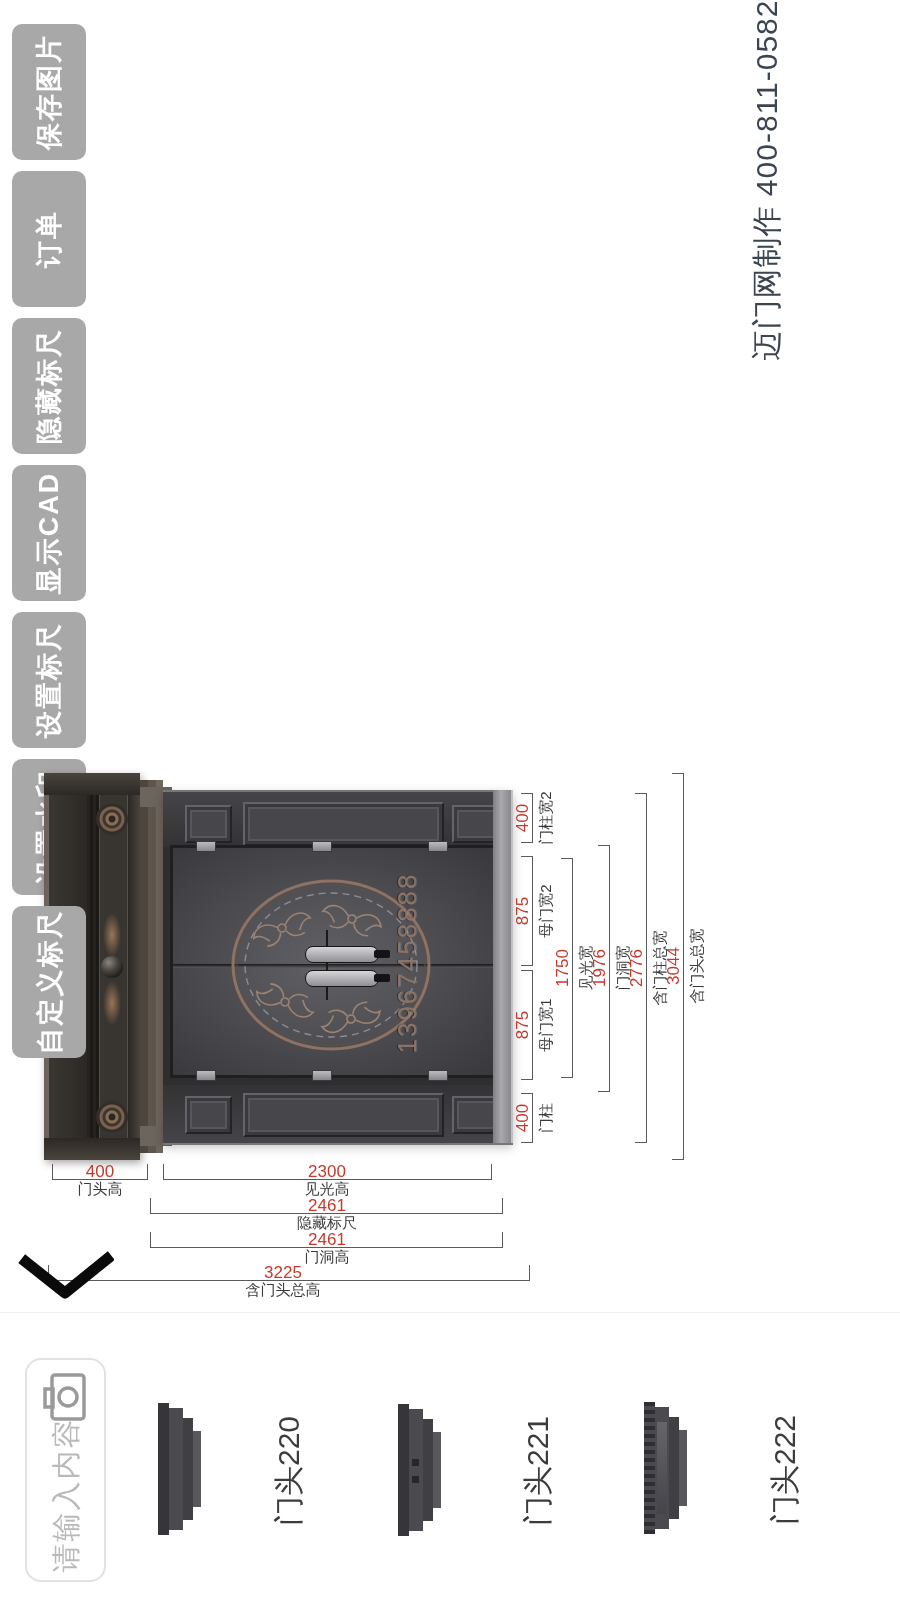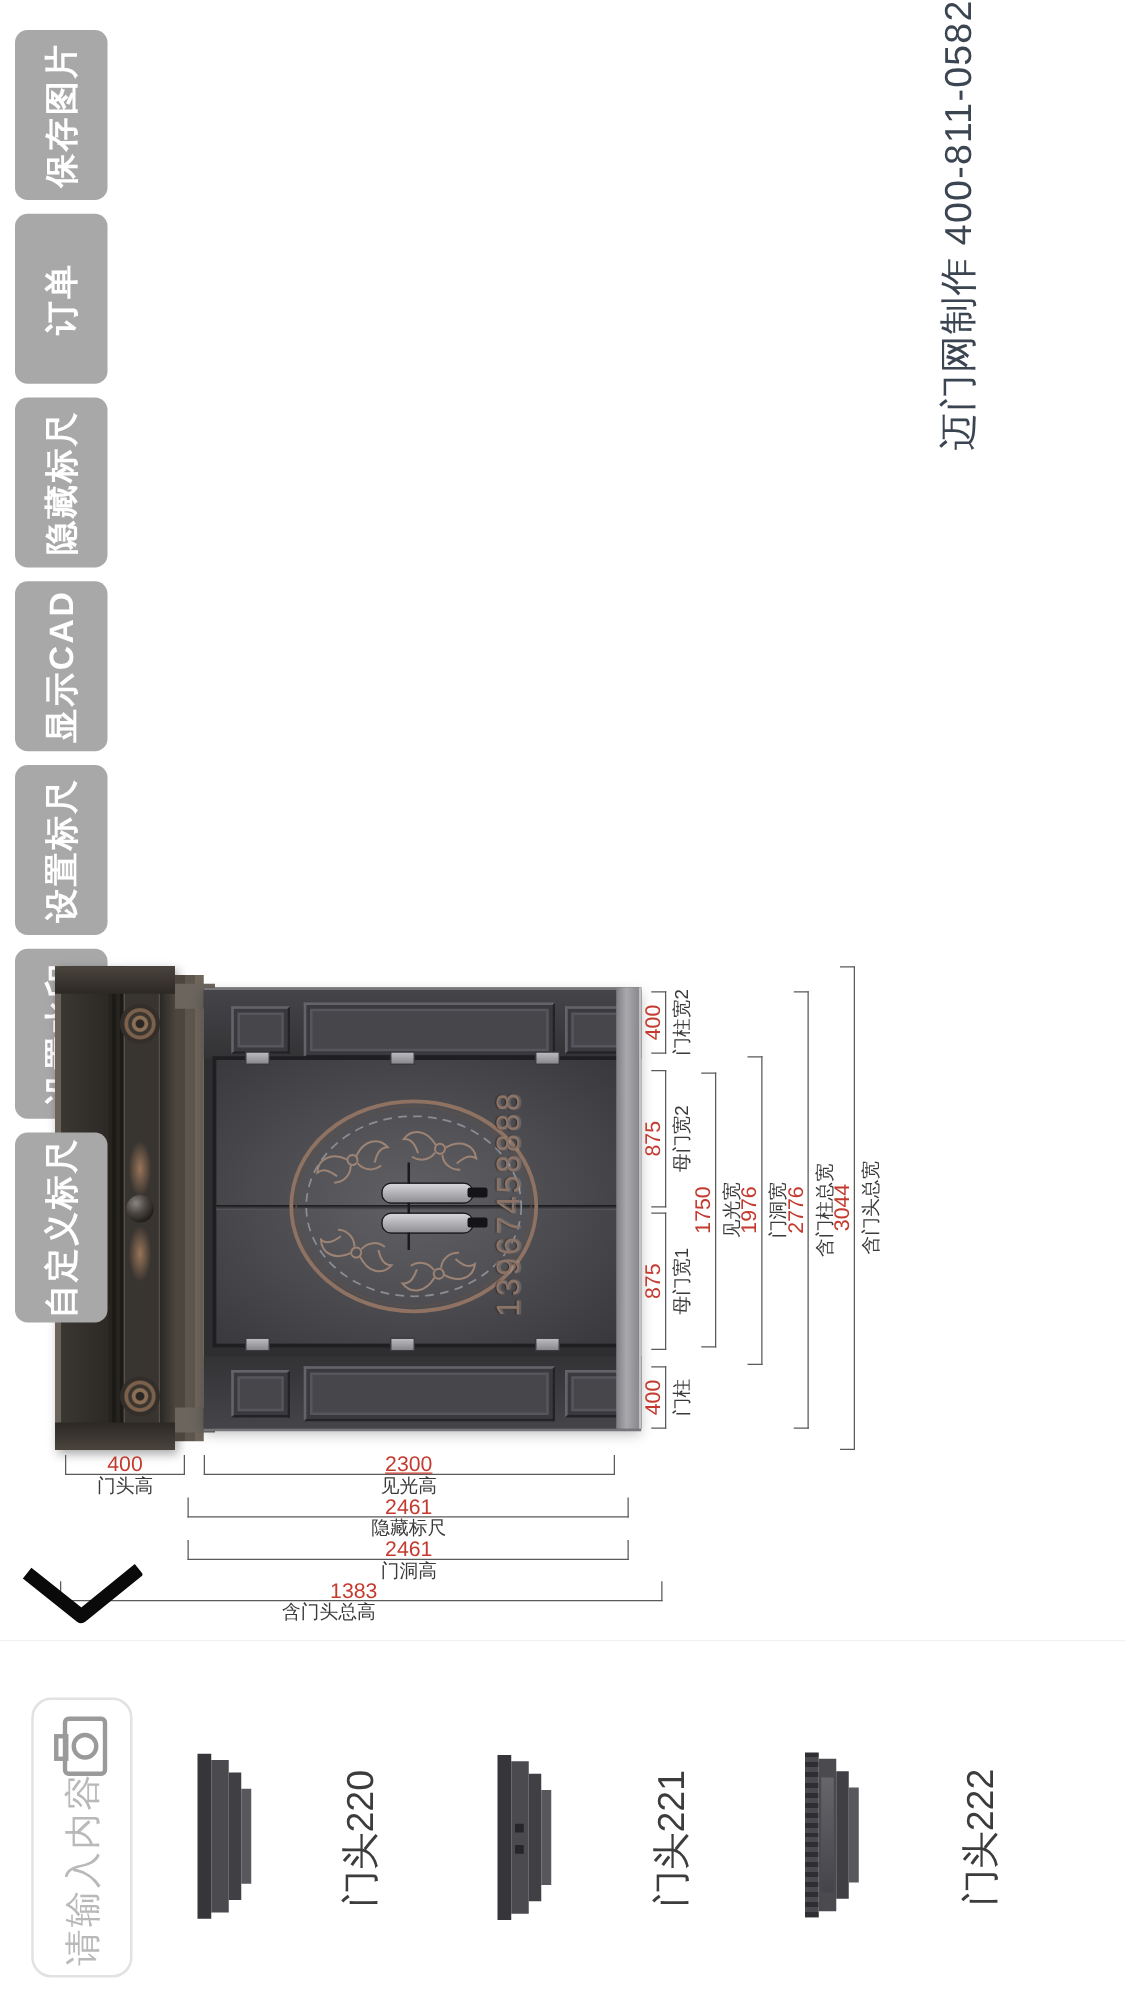--- a/index.html
+++ b/index.html
@@ -178,28 +178,28 @@
   <div class="vtext dim-label" style="left:697px;top:966px;">含门头总宽</div>
 
   <div class="hbracket" style="left:52px;top:1164px;width:96px;"></div>
   <div class="hbracket" style="left:163px;top:1164px;width:329px;"></div>
   <div class="hbracket" style="left:150px;top:1198px;width:353px;"></div>
   <div class="hbracket" style="left:150px;top:1232px;width:353px;"></div>
   <div class="hbracket" style="left:48px;top:1265px;width:482px;"></div>
 
   <div class="htext dim-num" style="left:100px;top:1172px;">400</div>
   <div class="htext dim-label" style="left:100px;top:1189px;">门头高</div>
-  <div class="htext dim-num" style="left:327px;top:1172px;text-decoration:underline;">2300</div>
+  <div class="htext dim-num" style="left:327px;top:1172px;">2300</div>
   <div class="htext dim-label" style="left:327px;top:1189px;">见光高</div>
   <div class="htext dim-num" style="left:327px;top:1206px;">2461</div>
   <div class="htext dim-label" style="left:327px;top:1223px;">隐藏标尺</div>
   <div class="htext dim-num" style="left:327px;top:1240px;">2461</div>
   <div class="htext dim-label" style="left:327px;top:1257px;">门洞高</div>
-  <div class="htext dim-num" style="left:283px;top:1273px;">1383</div>
-  <div class="htext dim-label" style="left:263px;top:1290px;">含门头总高</div>
+  <div class="htext dim-num" style="left:283px;top:1273px;">3225</div>
+  <div class="htext dim-label" style="left:283px;top:1290px;">含门头总高</div>
 
   <svg class="abs" style="left:18px;top:1250px;" width="96" height="56" viewBox="0 0 96 56">
     <polyline points="8,12 47,43 89,9" fill="none" stroke="#0a0a0a" stroke-width="11" stroke-linejoin="round" stroke-linecap="square"></polyline>
   </svg>
 
   <div class="abs" style="left:0;top:1312px;width:900px;height:288px;background:#ffffff;border-top:1px solid #f1f1f1;">
 
     <div class="input-box" style="left:25px;top:45px;">
       <svg style="position:absolute;left:10px;top:14px;transform:rotate(-90deg);" width="56" height="46" viewBox="0 0 56 46">
         <rect x="6" y="10" width="44" height="32" rx="3" fill="none" stroke="#9a9a9a" stroke-width="3.5"></rect>

